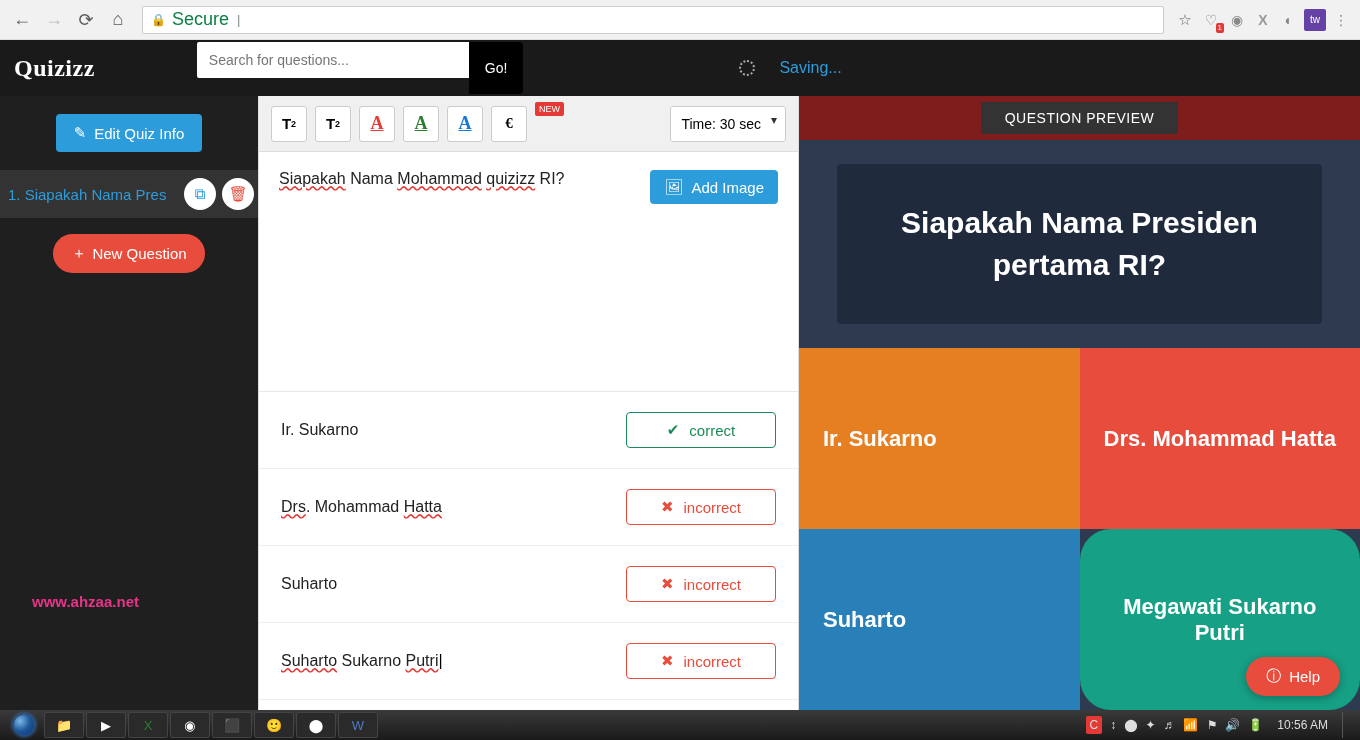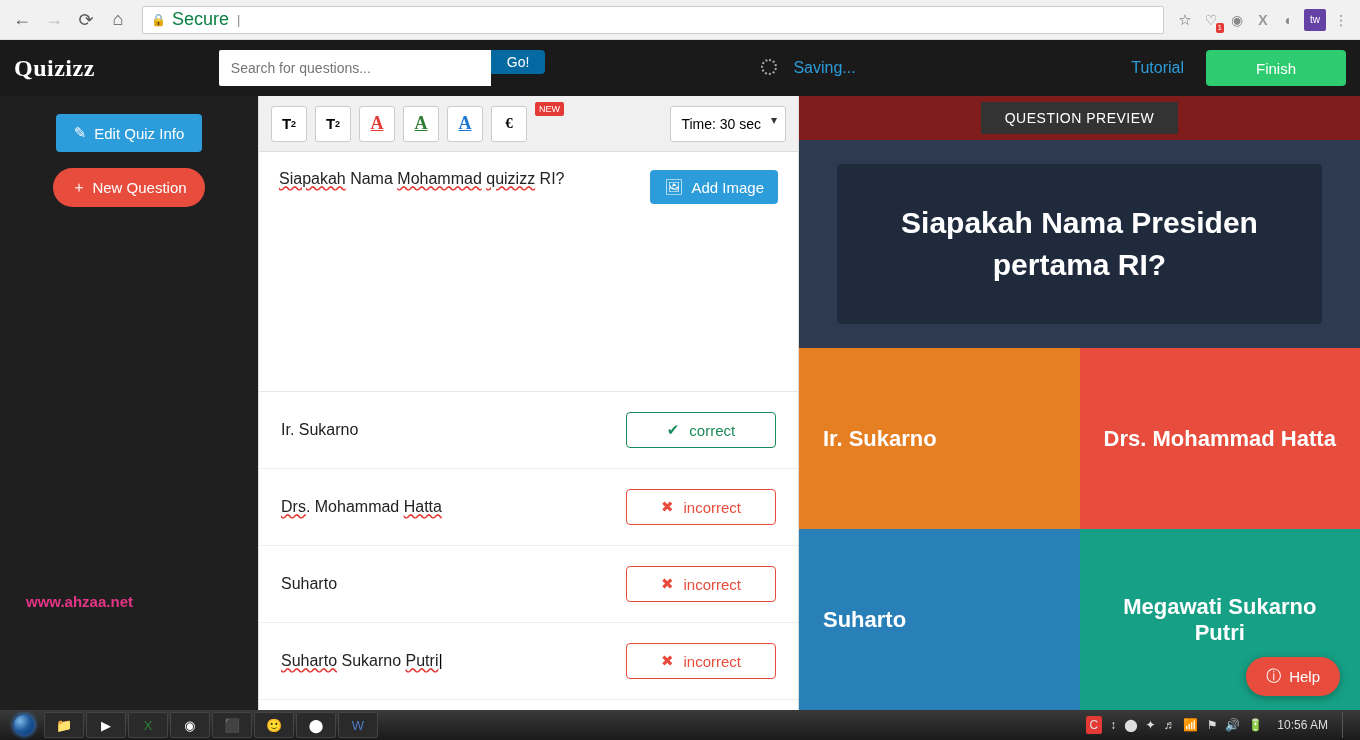--- a/index.html
+++ b/index.html
@@ -14,42 +14,42 @@
 .secure { color: #0b8043; font-size: 18px; }
 .url-sep { color:#888; font-size:13px; margin:0 2px;}
 .url-text { color: #333; font-size: 13px; }
 .br-icon { width: 22px; height: 22px; display:flex; align-items:center; justify-content:center; color:#888; font-size:14px; cursor:pointer; position:relative;}
 .star{color:#666;font-size:15px;}
 .heart-badge{position:absolute;bottom:-2px;right:-2px;background:#e53935;color:#fff;font-size:8px;padding:0 2px;border-radius:2px;line-height:10px;}
 
 
 .app-nav { height: 56px; background: #1a1a1a; display: flex; align-items: center; padding: 0 14px; gap: 16px; }
 .logo { color: #fff; font-size: 24px; font-weight: 700; letter-spacing: 0.5px; font-family: Liberation Serif, serif;}
-.searchwrap { display:flex; margin-left: 108px; }
+.searchwrap { display:flex; margin-left: 86px; }
 .search-input { width: 272px; height: 36px; border: none; padding: 0 12px; font-size: 14px; background:#fff; border-radius:2px 0 0 2px;}
-.go-btn { height: 24px; padding: 0 16px; background: #0369a1; color: #fff; border: none; font-size: 14px; cursor: pointer; border-radius:0 4px 4px 0;}
-.saving { color: #2d9cdb; font-size: 16px; display:flex; align-items:flex-start; gap:16px; margin-left: 200px;}
+.go-btn { height: 52px; padding: 0 16px; background: #000000; color: #fff; border: none; font-size: 14px; cursor: pointer; border-radius:0 4px 4px 0;}
+.saving { color: #2d9cdb; font-size: 16px; display:flex; align-items:center; gap:24px; margin-left: 200px;}
 .spinner{width:16px;height:16px;border:2px dotted #aaa;border-radius:50%;display:inline-block;}
 .nav-right { margin-left: auto; display:flex; align-items:center; gap:22px;}
 .tutorial { color: #2d9cdb; font-size: 16px; cursor:pointer;}
 .finish { height: 36px; padding: 0 50px; background: #2ecc71; color: #fff; border: none; border-radius: 4px; font-size: 15px; cursor: pointer; }
 
 
 .main { display: flex; height: calc(100% - 96px - 30px); }
 
 
 .sidebar { width: 258px; background: #1f1f1f; display: flex; flex-direction: column; position:relative;}
 .edit-info { margin: 18px auto 0; background: #2d9cdb; color: #fff; border: none; padding: 10px 18px; border-radius: 4px; font-size: 15px; cursor: pointer; display:flex; align-items:center; gap:8px;}
 .qrow { margin-top: 18px; background: #333; height: 48px; display: flex; align-items: center; padding: 0 4px 0 8px; color: #2d9cdb; font-size: 15px; gap:6px;}
 .qrow-label { flex:1; white-space:nowrap; overflow:hidden; text-overflow:clip; }
 .circ-btn { width: 32px; height: 32px; border-radius: 50%; background: #fff; display: flex; align-items: center; justify-content: center; cursor: pointer; flex-shrink:0;}
 .circ-btn.copy { color: #2d9cdb; }
 .circ-btn.del { color: #e74c3c; }
 .new-q { margin: 16px auto 0; background: #e74c3c; color: #fff; border: none; padding: 10px 18px; border-radius: 22px; font-size: 15px; cursor: pointer; display:flex; align-items:center; gap:6px;}
-.watermark{position:absolute; bottom:100px; left:26px; color:#e63588; font-weight:700; font-size:15px;}
+.watermark{position:absolute; bottom:100px; left:32px; color:#e63588; font-weight:700; font-size:15px;}
 
 
 .editor { width: 541px; background: #fff; border-left:1px solid #ddd; border-right:1px solid #ddd; display:flex; flex-direction:column;}
 .toolbar { height: 56px; background: #f0f0f0; border-bottom:1px solid #ddd; display:flex; align-items:center; padding:0 12px; gap:8px; }
 .tb-btn { width:36px; height:36px; background:#fff; border:1px solid #ccc; border-radius:3px; display:flex; align-items:center; justify-content:center; font-weight:700; font-size:15px; cursor:pointer; font-family:"Times New Roman",serif;}
 .tb-a { text-decoration: underline; font-family:"Times New Roman",serif; font-size:18px;}
 .tb-red{color:#e53935;} .tb-green{color:#2e7d32;} .tb-blue{color:#1976d2;}
 .new-badge{background:#e53935;color:#fff;font-size:9px;padding:2px 4px;border-radius:2px;align-self:flex-start;margin-top:6px;}
 .time-sel { margin-left:auto; height:36px; border:1px solid #ccc; background:#fff; padding:0 24px 0 10px; font-size:14px; cursor:pointer; position:relative; border-radius:3px; display:flex; align-items:center;}
 .time-sel::after{content:"▾"; position:absolute; right:8px; top:6px; color:#333; font-size:12px;}
@@ -67,21 +67,21 @@
 
 .preview { flex:1; background:#2e3a4f; display:flex; flex-direction:column;}
 .prev-header { height:44px; background:#7f1d1d; display:flex; align-items:center; justify-content:center;}
 .prev-tab { background:#333; color:#fff; padding:8px 24px; font-size:14px; letter-spacing:0.5px;}
 .prev-q { margin:24px 38px; background:#1f2a3d; color:#fff; padding:38px 18px; text-align:center; font-size:30px; font-weight:600; line-height:1.4; border-radius:4px;}
 .prev-grid { flex:1; display:grid; grid-template-columns:1fr 1fr; grid-template-rows:1fr 1fr; }
 .pcell { display:flex; align-items:center; justify-content:center; color:#fff; font-size:22px; font-weight:600; text-align:center; padding:12px 20px;}
 .pcell.a{background:#e67e22; justify-content:flex-start; padding-left:24px;} 
 .pcell.b{background:#e74c3c;} 
 .pcell.c{background:#2980b9; justify-content:flex-start; padding-left:24px;} 
-.pcell.d{background:#16a085;}
+.pcell.d{background:#16a085;border-radius:31px;}
 
 .help-btn{position:absolute; right:20px; bottom:44px; background:#e74c3c; color:#fff; border:none; border-radius:22px; padding:10px 20px; font-size:15px; cursor:pointer; display:flex; align-items:center; gap:8px; box-shadow:0 2px 8px rgba(0,0,0,0.3);}
 
 
 .taskbar { position:absolute; bottom:0; left:0; right:0; height:30px; background:linear-gradient(#3a3a3a,#1a1a1a); display:flex; align-items:center; padding:0 6px; gap:2px; color:#fff; font-size:11px;}
 .start{width:36px;height:26px;display:flex;align-items:center;justify-content:center;}
 .orb{width:22px;height:22px;border-radius:50%;background:radial-gradient(circle at 30% 30%, #7db9e8, #1e5799 50%, #06326f);border:1px solid #2a5a9e;box-shadow:0 0 4px #3a8de6;}
 .tb-item{width:40px;height:26px;background:#2a2a2a;border:1px solid #444;border-radius:2px;display:flex;align-items:center;justify-content:center;font-size:13px;cursor:pointer;}
 .tb-spacer{flex:1;}
 .tray{display:flex;align-items:center;gap:8px;padding-right:4px;}
@@ -113,33 +113,34 @@
 <div class="app-nav">
   <div class="logo">Quizizz</div>
   <div class="searchwrap">
     <input class="search-input" placeholder="Search for questions..." style="">
     <button class="go-btn">Go!</button>
   </div>
   <div class="saving">
     <span class="spinner"></span>
     <span>Saving...</span>
   </div>
-  <div class="nav-right">
-    <span class="tutorial">Tutorial</span>
-    <button class="finish">Finish</button>
-  </div>
 </div>
 
 <div class="main">
 
   <div class="sidebar">
     <button class="edit-info">
       <span>✎</span>
       <span>Edit Quiz Info</span>
     </button>
+    <div class="qrow">
+      <span class="qrow-label">1.  Siapakah Nama Pres</span>
+      <div class="circ-btn copy">⧉</div>
+      <div class="circ-btn del">🗑</div>
+    </div>
     <button class="new-q">
       <span>＋</span>
       <span>New Question</span>
     </button>
     <div class="watermark">www.ahzaa.net</div>
   </div>
 
   <div class="editor">
     <div class="toolbar">
       <div class="tb-btn">

